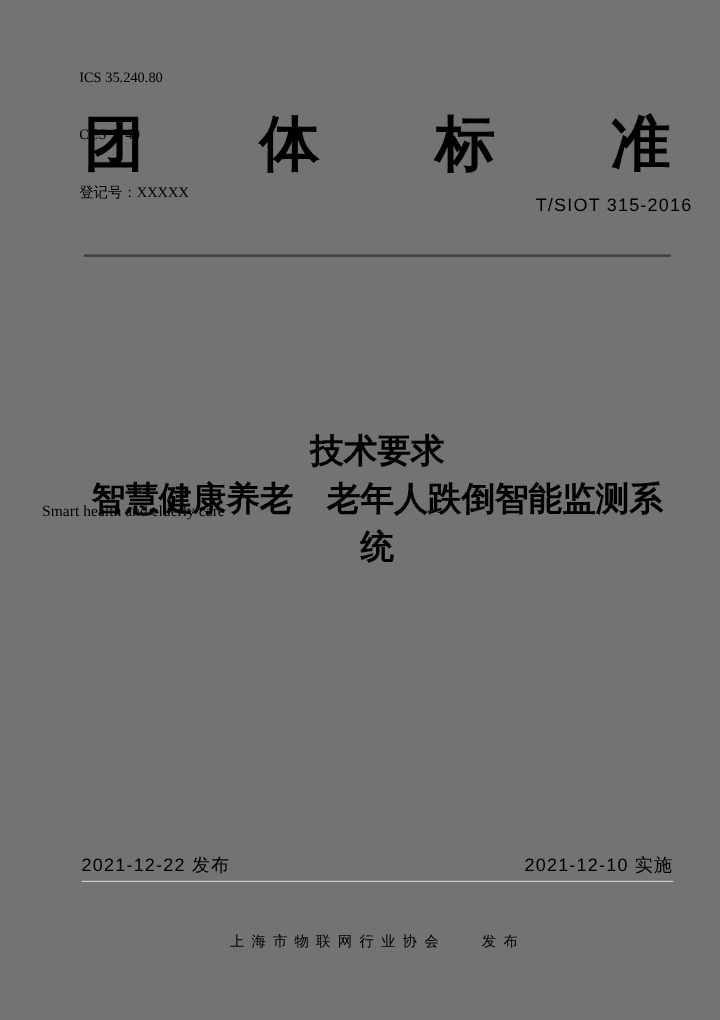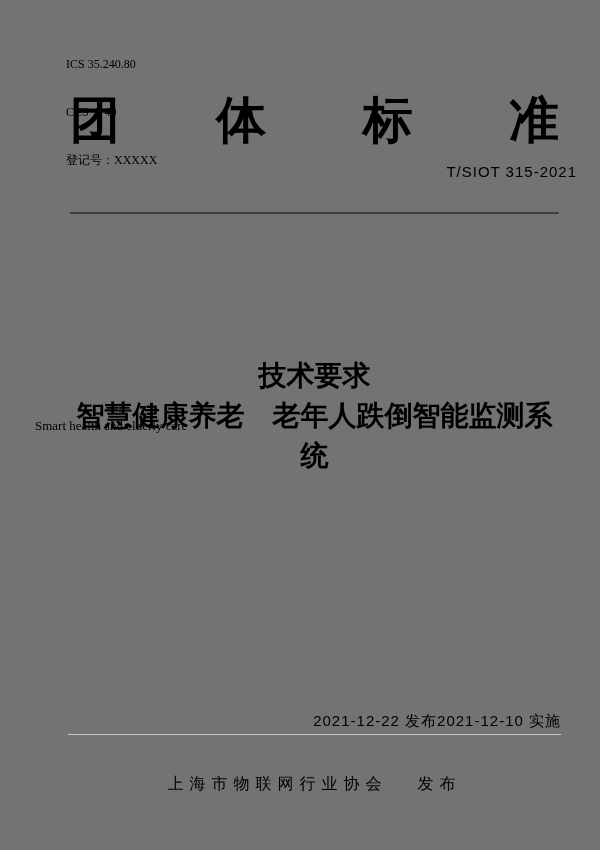--- a/index.html
+++ b/index.html
@@ -83,42 +83,42 @@
     line-height: 19.5px;
   }
 
   
   .dates-row {
     position: absolute;
     left: 68px;
     top: 712px;
     width: 493px;
     display: flex;
-    justify-content: flex-end;
+    justify-content: space-between;
     font-size: 15px;
     letter-spacing: 1px;
   }
 
   .rule-light {
     position: absolute;
     left: 68px;
     top: 734px;
     width: 493px;
     height: 1px;
     background: var(--rule-light, #c9c9c9);
   }
 
   
   .publisher-row {
     position: absolute;
     left: 70px;
     top: 773px;
     width: 489px;
     text-align: center;
-    font-size: 16px;
+    font-size: 12px;
     letter-spacing: 6px;
     line-height: 22px;
   }
   .publisher-row .publish-label {
     margin-left: 30px;
   }
 </style>
 </head>
 <body>
 
@@ -130,21 +130,21 @@
     <div>登记号：XXXXX</div>
   </div>
 
   <div class="standard-type">
     <span>团</span>
     <span>体</span>
     <span>标</span>
     <span>准</span>
   </div>
 
-  <div class="standard-number">T/SIOT 315-2021</div>
+  <div class="standard-number">T/SIOT 315-2016</div>
 
   <div class="rule-dark"></div>
 
   <div class="title-block">
     <div>技术要求</div>
     <div>智慧健康养老　老年人跌倒智能监测系统</div>
   </div>
 
   <div class="subtitle">
     <div>Smart health and elderly care</div>

